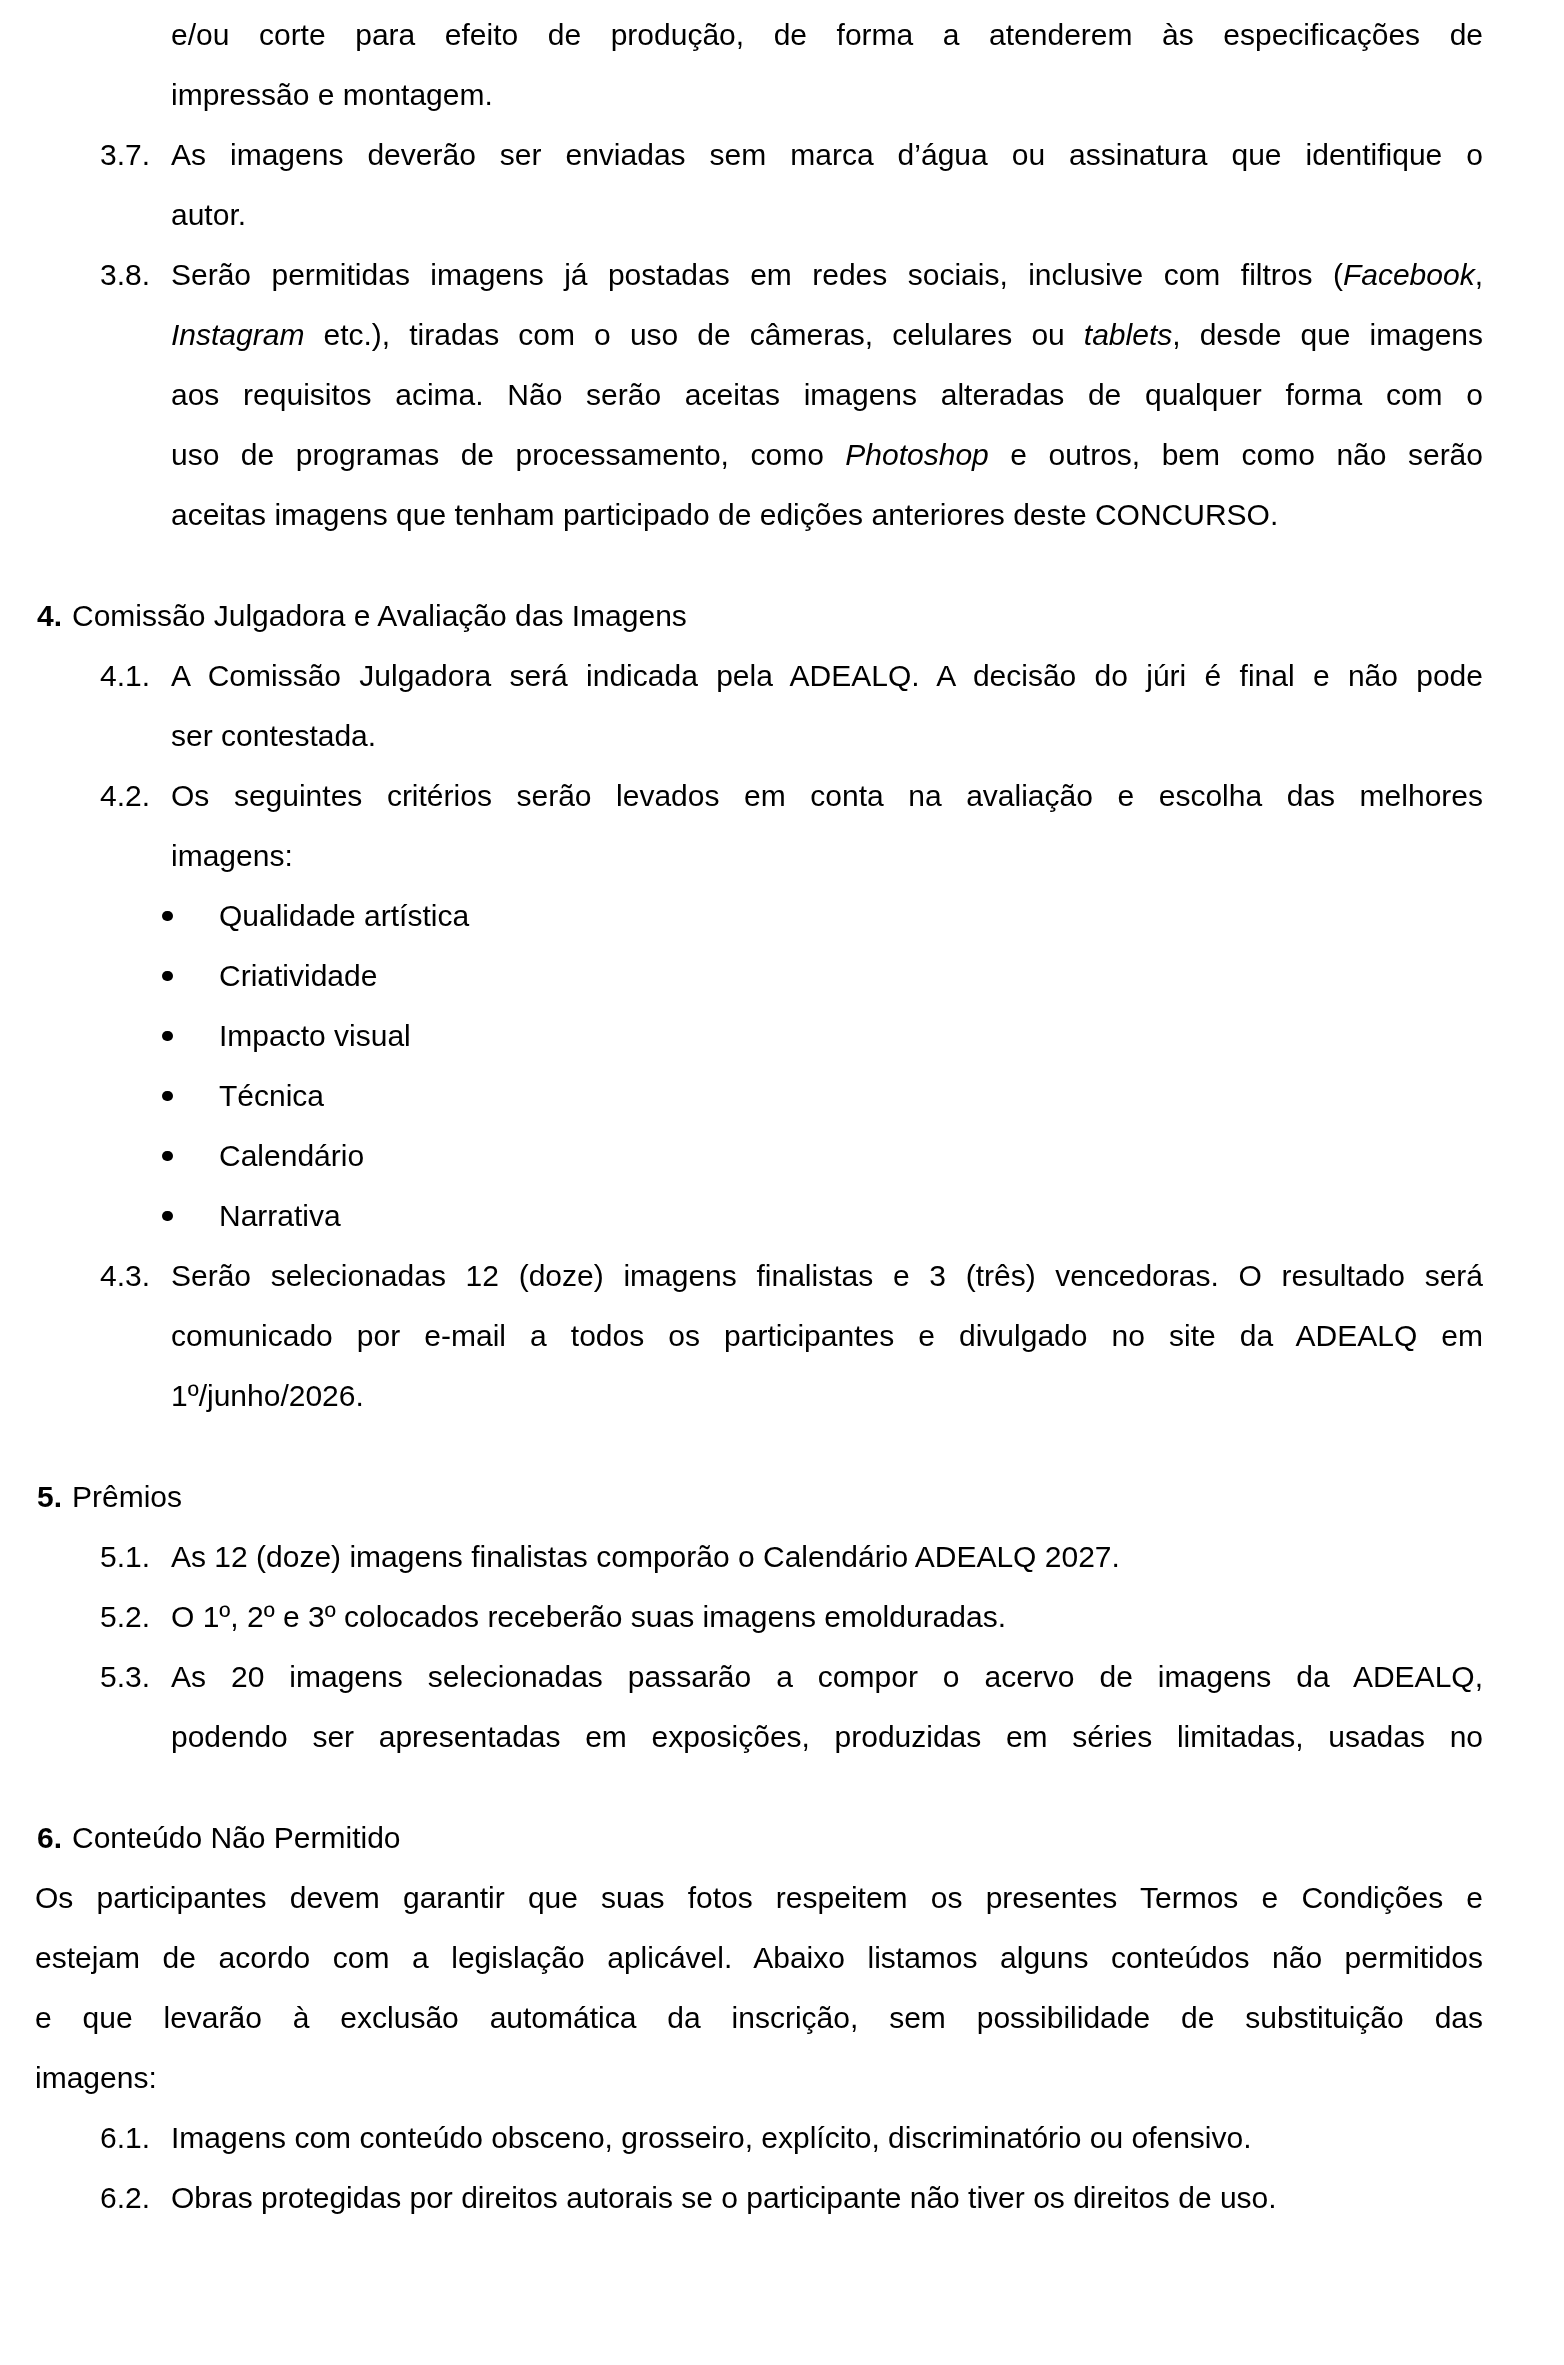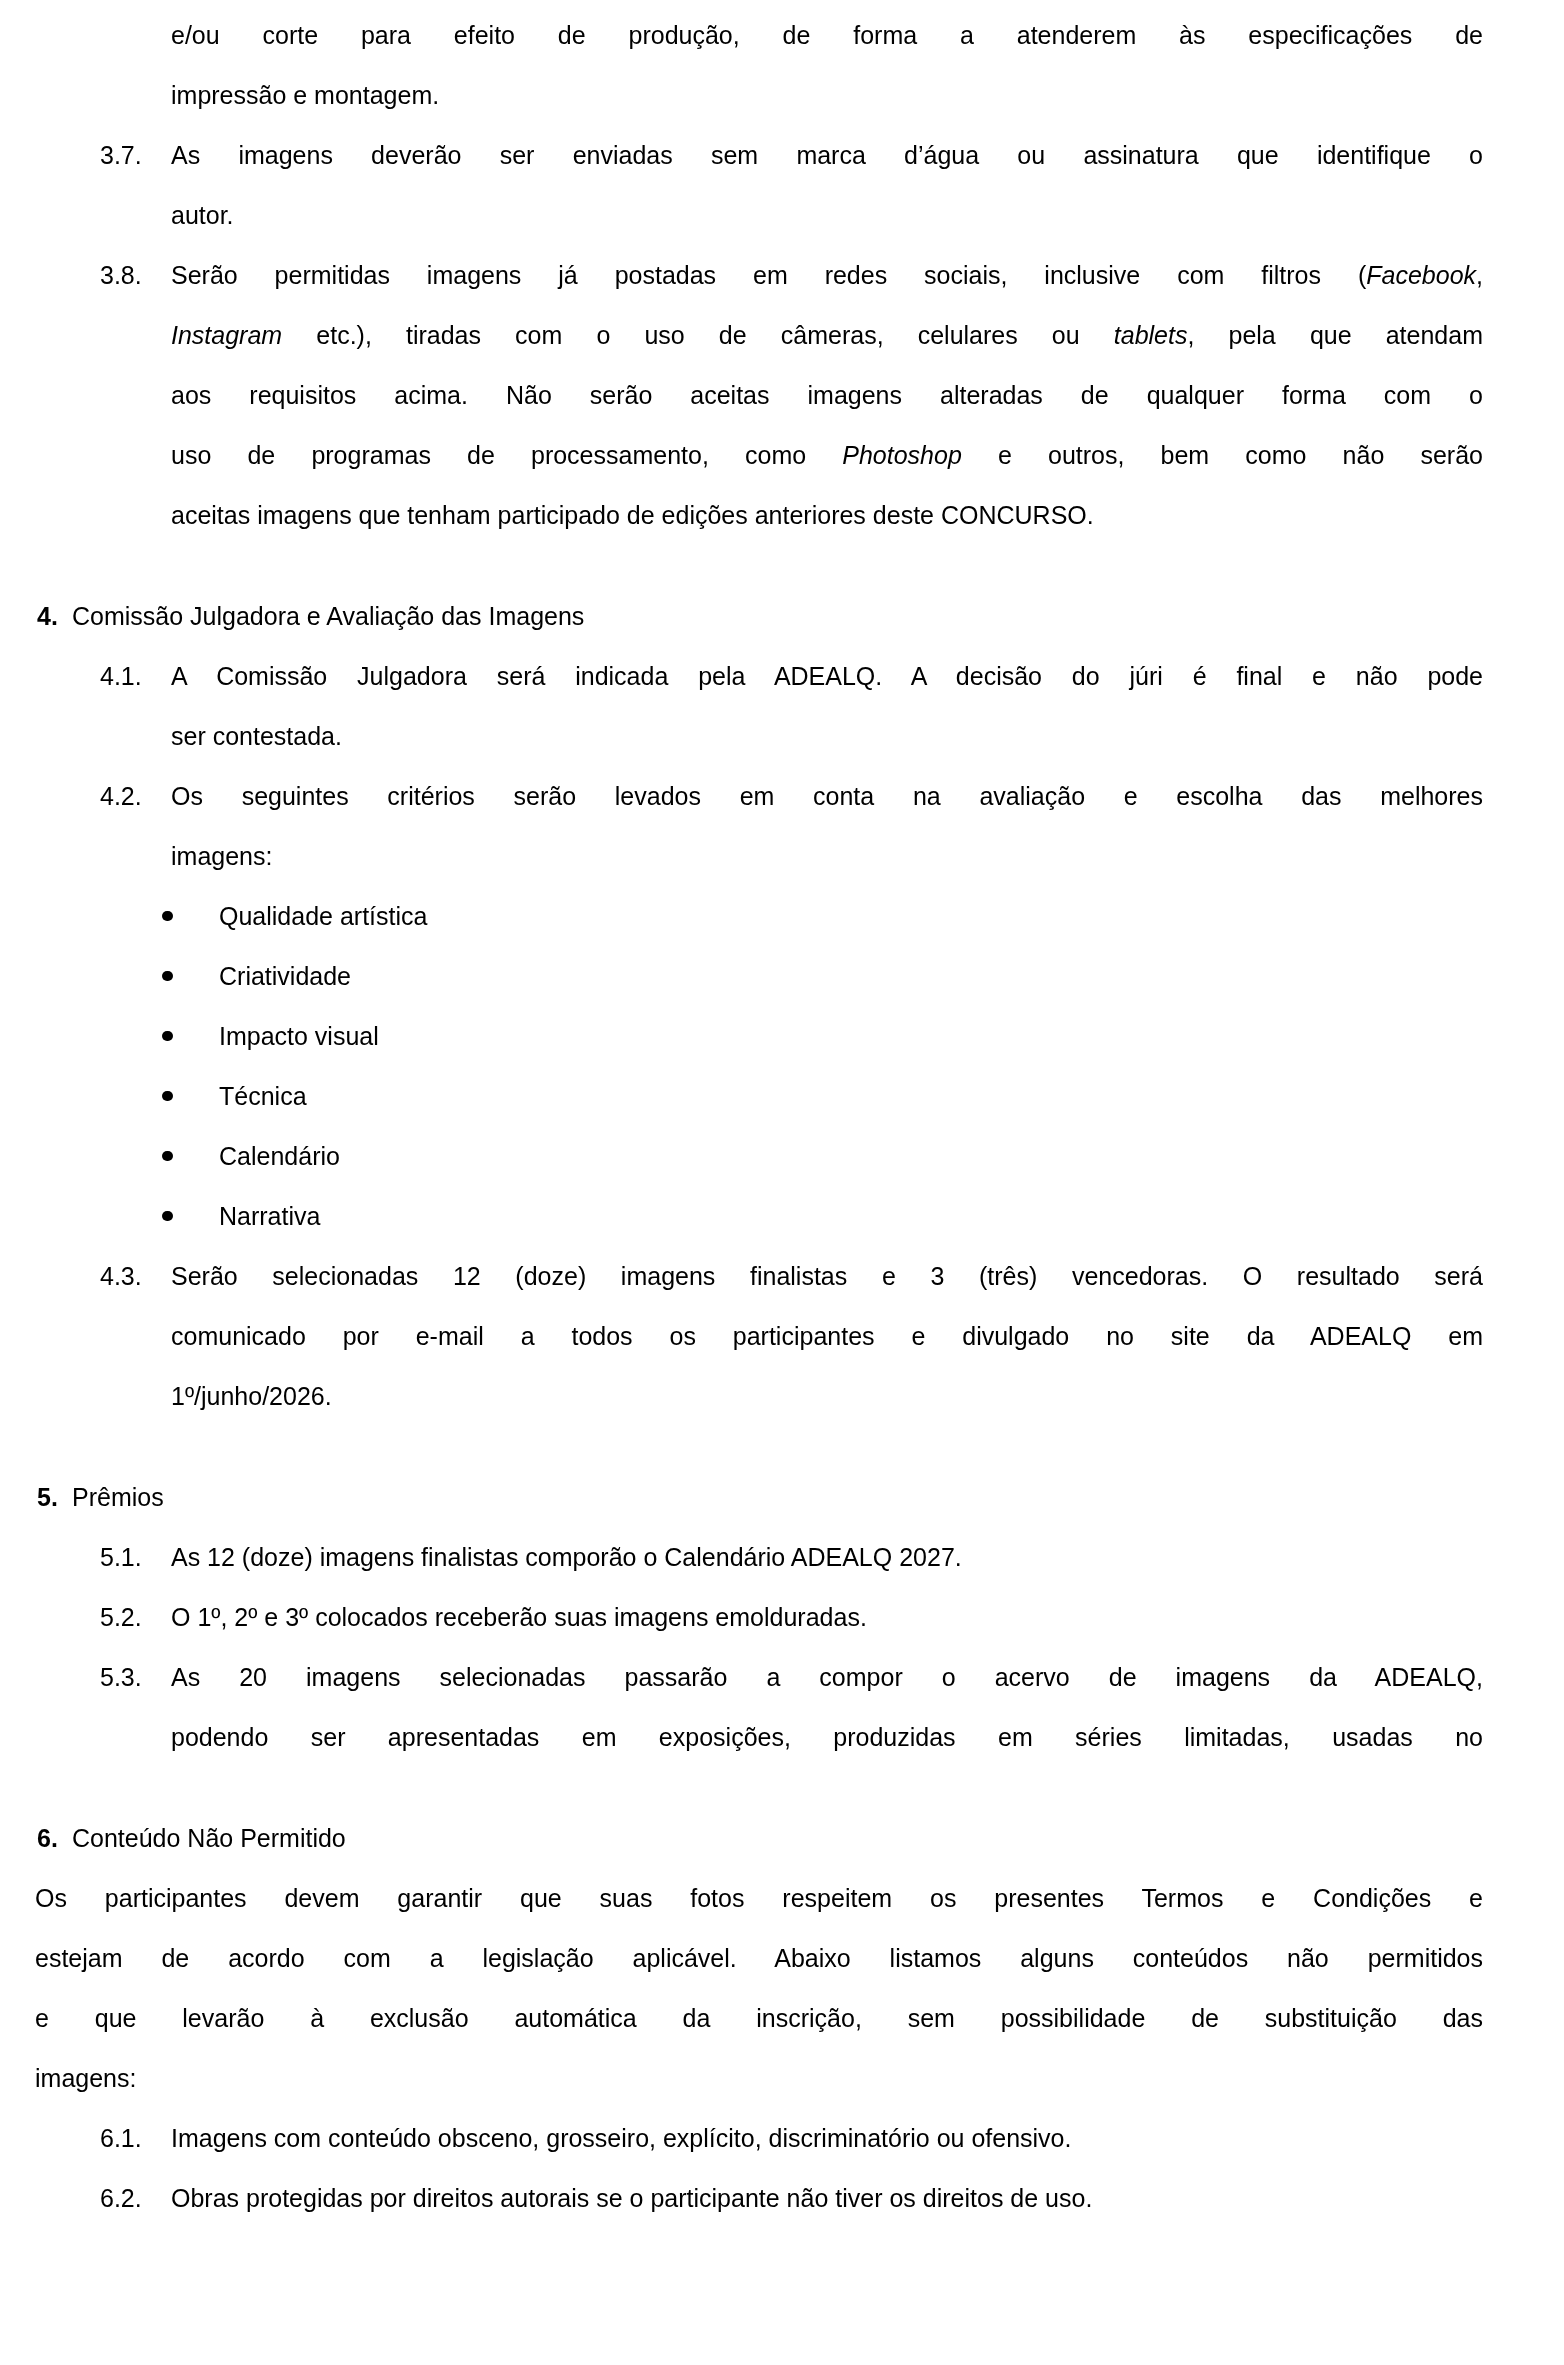--- a/index.html
+++ b/index.html
@@ -9,21 +9,21 @@
   }
   .page {
     position: relative;
     width: 1565px;
     height: 2366px;
     box-sizing: border-box;
     padding-top: 4.9px;
     background: #ffffff;
     color: #000000;
     font-family: "Liberation Sans", "DejaVu Sans", sans-serif;
-    font-size: 25px;
+    font-size: 30px;
     overflow: hidden;
   }
   .block { position: relative; }
   .block .text { margin-right: 82px; }
   .line {
     line-height: 60px;
     text-align: justify;
     text-align-last: justify;
   }
   .line.last { text-align-last: left; }
@@ -74,21 +74,21 @@
       <span class="num">3.7.</span>
       <div class="text">
         <div class="line"><span class="">As imagens deverão ser enviadas sem marca d’água ou assinatura que identifique o</span></div>
         <div class="line last"><span class="">autor.</span></div>
       </div>
     </div>
     <div class="block item">
       <span class="num">3.8.</span>
       <div class="text">
         <div class="line"><span class="">Serão permitidas imagens já postadas em redes sociais, inclusive com filtros (</span><span class="i">Facebook</span><span class="">,</span></div>
-        <div class="line"><span class="i">Instagram</span><span class=""> etc.), tiradas com o uso de câmeras, celulares ou </span><span class="i">tablets</span><span class="">, pela que atendam</span></div>
+        <div class="line"><span class="i">Instagram</span><span class=""> etc.), tiradas com o uso de câmeras, celulares ou </span><span class="i">tablets</span><span class="">, desde que imagens</span></div>
         <div class="line"><span class="">aos requisitos acima. Não serão aceitas imagens alteradas de qualquer forma com o</span></div>
         <div class="line"><span class="">uso de programas de processamento, como </span><span class="i">Photoshop</span><span class=""> e outros, bem como não serão</span></div>
         <div class="line last"><span class="">aceitas imagens que tenham participado de edições anteriores deste </span><span class="b ">CONCURSO</span><span class="">.</span></div>
       </div>
     </div>
     <div class="block heading">
       <span class="num">4.</span>
       <div class="text">
         <div class="line last"><span class="b ">Comissão Julgadora e Avaliação das Imagens</span></div>
       </div>

